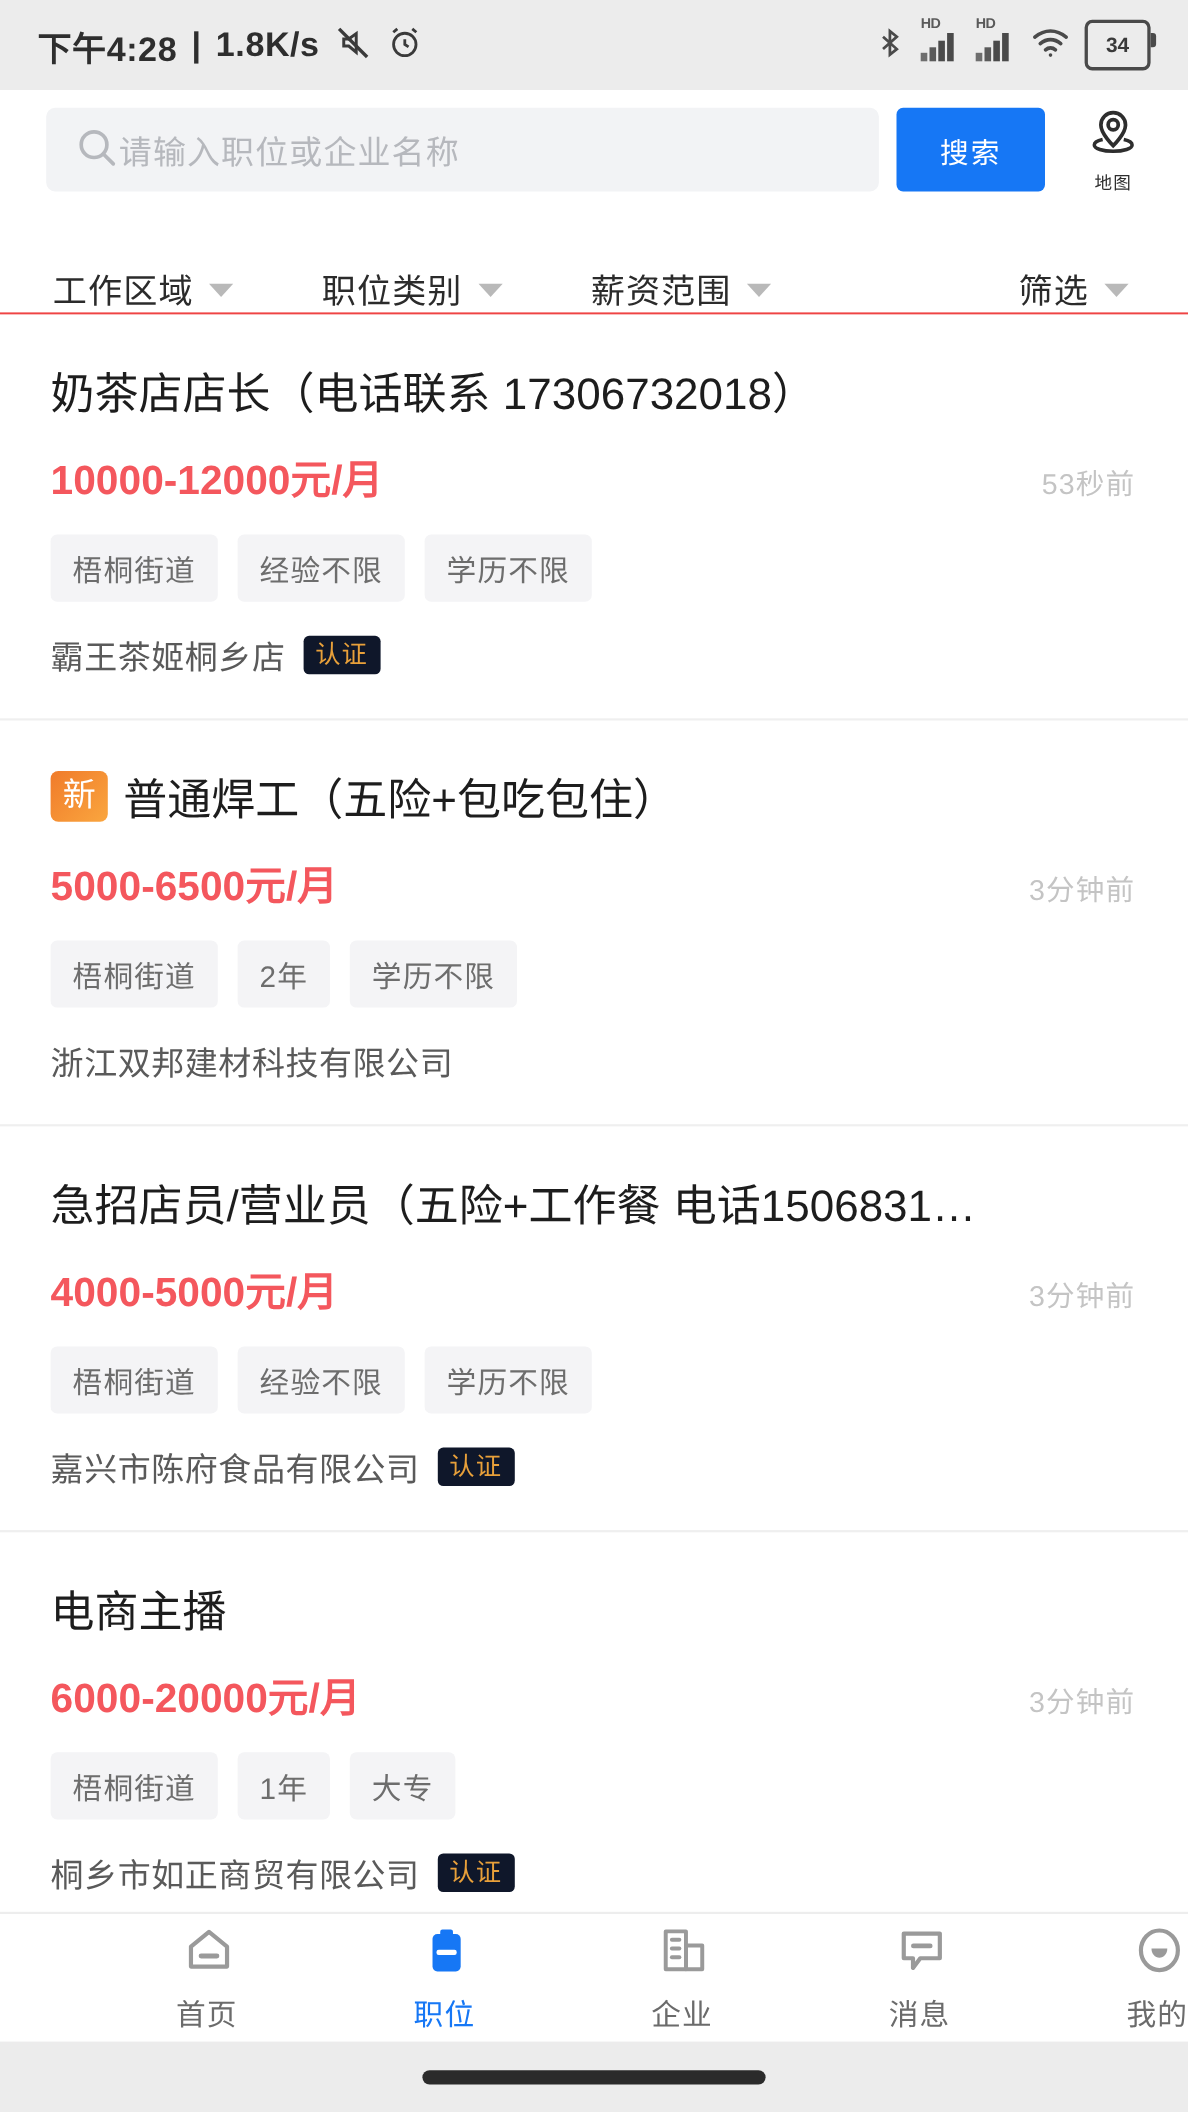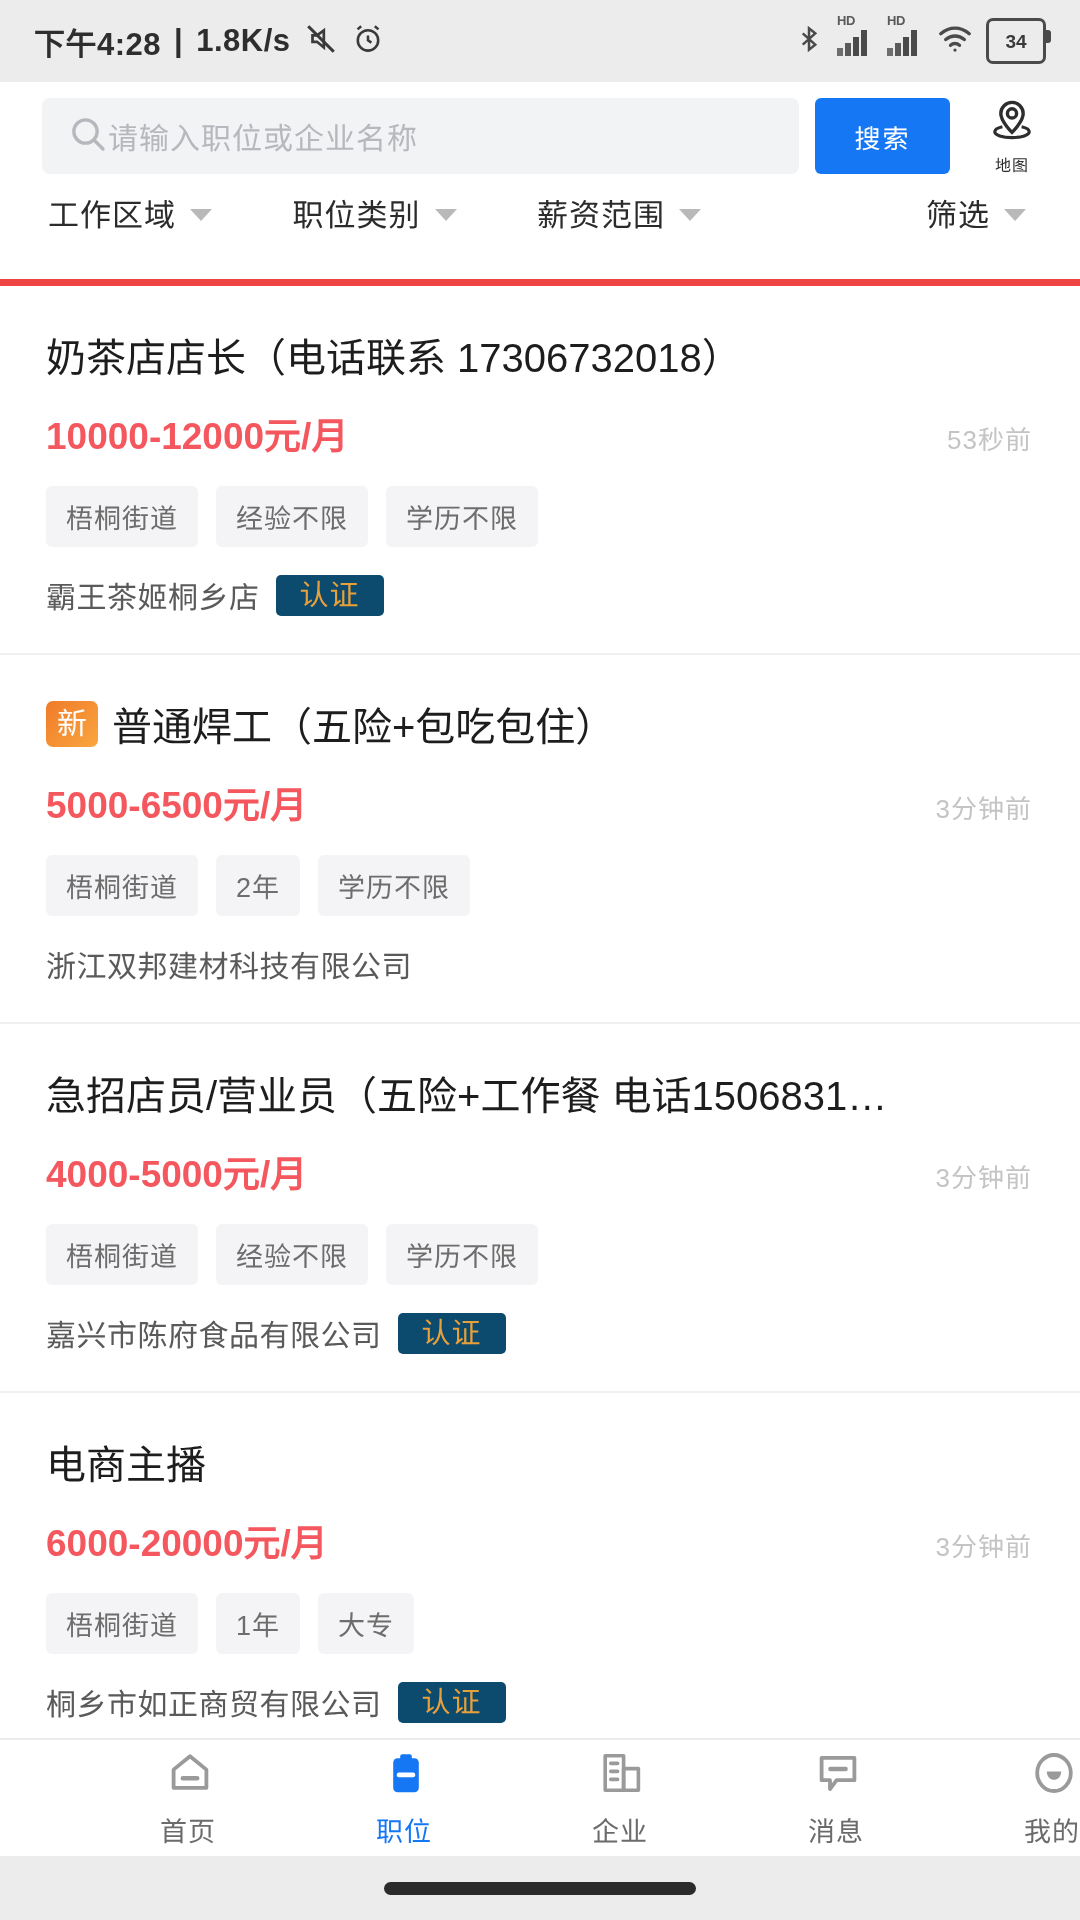--- a/index.html
+++ b/index.html
@@ -47,22 +47,22 @@
     color:#ffffff; font-size:26px; letter-spacing:2px; cursor:pointer;
   }
   .map-btn {
     width:92px; display:flex; flex-direction:column; align-items:center;
     justify-content:center; gap:4px; cursor:pointer;
   }
   .map-label { font-size:16px; color:#2e2e2e; letter-spacing:1px; }
 
   
   .filterbar {
-    flex:0 0 96px; background:#ffffff; display:flex; align-items:flex-start;
-    padding:0 38px 0 48px; border-bottom:7px solid #ef4444;
+    flex:0 0 96px; background:#ffffff; display:flex; align-items:flex-end;
+    padding:0 38px 0 48px; border-bottom:2px solid #ef4444;
   }
   .filter-item {
     flex:1; display:flex; align-items:center; justify-content:flex-start; gap:14px; cursor:pointer;
   }
   .filter-item:last-child { justify-content:flex-end; padding-right:16px; }
   .filter-label { font-size:31px; color:#2b2b2b; letter-spacing:1px; }
   .caret {
     width:0; height:0; border-left:11px solid transparent; border-right:11px solid transparent;
     border-top:12px solid #b9b9b9; margin-top:4px;
   }
@@ -86,22 +86,22 @@
   .job-salary { font-size:37px; font-weight:700; color:#f4575d; letter-spacing:0px; }
   .job-time { font-size:26px; color:#c4c4c4; letter-spacing:1px; padding-right:6px; }
   .tags { display:flex; gap:18px; margin-top:26px; }
   .tag {
     background:#f4f4f6; color:#6d6d6d; font-size:27px; letter-spacing:1px;
     padding:11px 20px; border-radius:6px; white-space:nowrap;
   }
   .company-row { display:flex; align-items:center; gap:16px; margin-top:26px; }
   .company-name { font-size:30px; color:#5a5a5a; letter-spacing:.5px; }
   .badge-verify {
-    background:#0c4a6e; color:#e8a03a; font-size:29px; letter-spacing:1px;
-    padding:6px 24px; border-radius:5px; line-height:1;
+    background:#0f172a; color:#e8a03a; font-size:23px; letter-spacing:1px;
+    padding:6px 11px; border-radius:5px; line-height:1;
   }
 
   
   .tabbar {
     flex:0 0 118px; background:#ffffff; border-top:2px solid #ededed;
     display:flex; align-items:center;
   }
   .tab {
     flex:1; display:flex; flex-direction:column; align-items:flex-end;
     justify-content:center; gap:11px; cursor:pointer;

